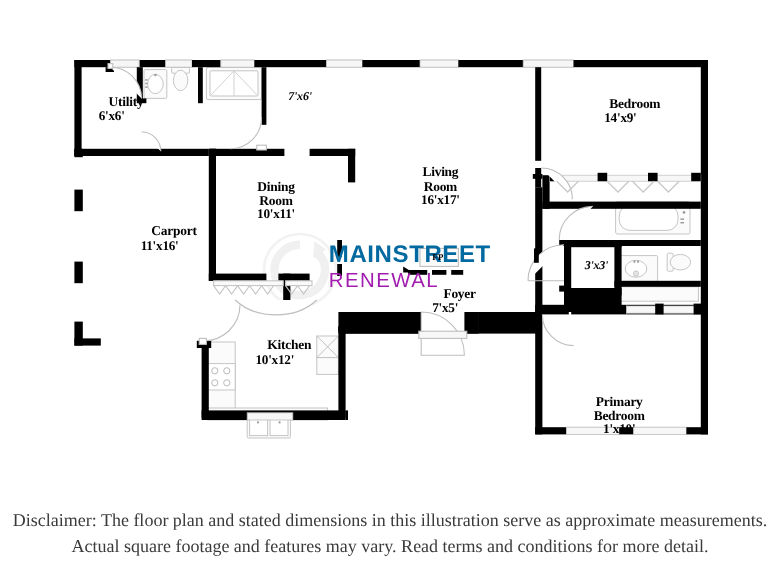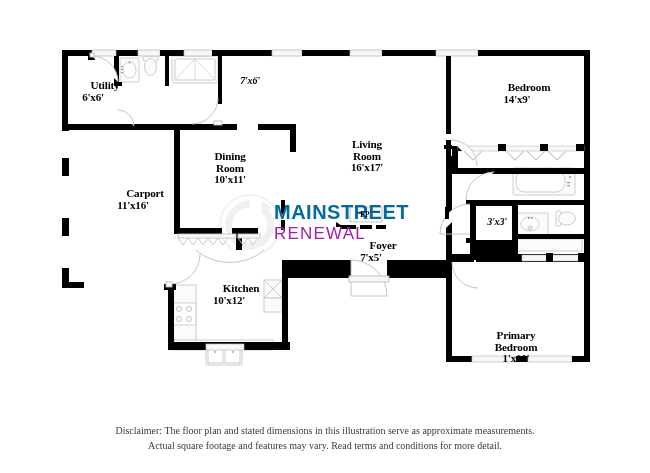--- a/index.html
+++ b/index.html
@@ -59,21 +59,21 @@
     transform: translateX(-50%);
     letter-spacing: 0.2px;
   }
   #disclaimer {
     position: absolute;
     left: 0;
     top: 424px;
     width: 650px;
     text-align: center;
     font-family: "Liberation Serif", serif;
-    font-size: 10px;
+    font-size: 15px;
     color: #3a3a3a;
     line-height: 1.45;
   }
   #disclaimer .line {
     display: block;
   }
   #watermark {
     position: absolute;
     left: 228px;
     top: 196px;

